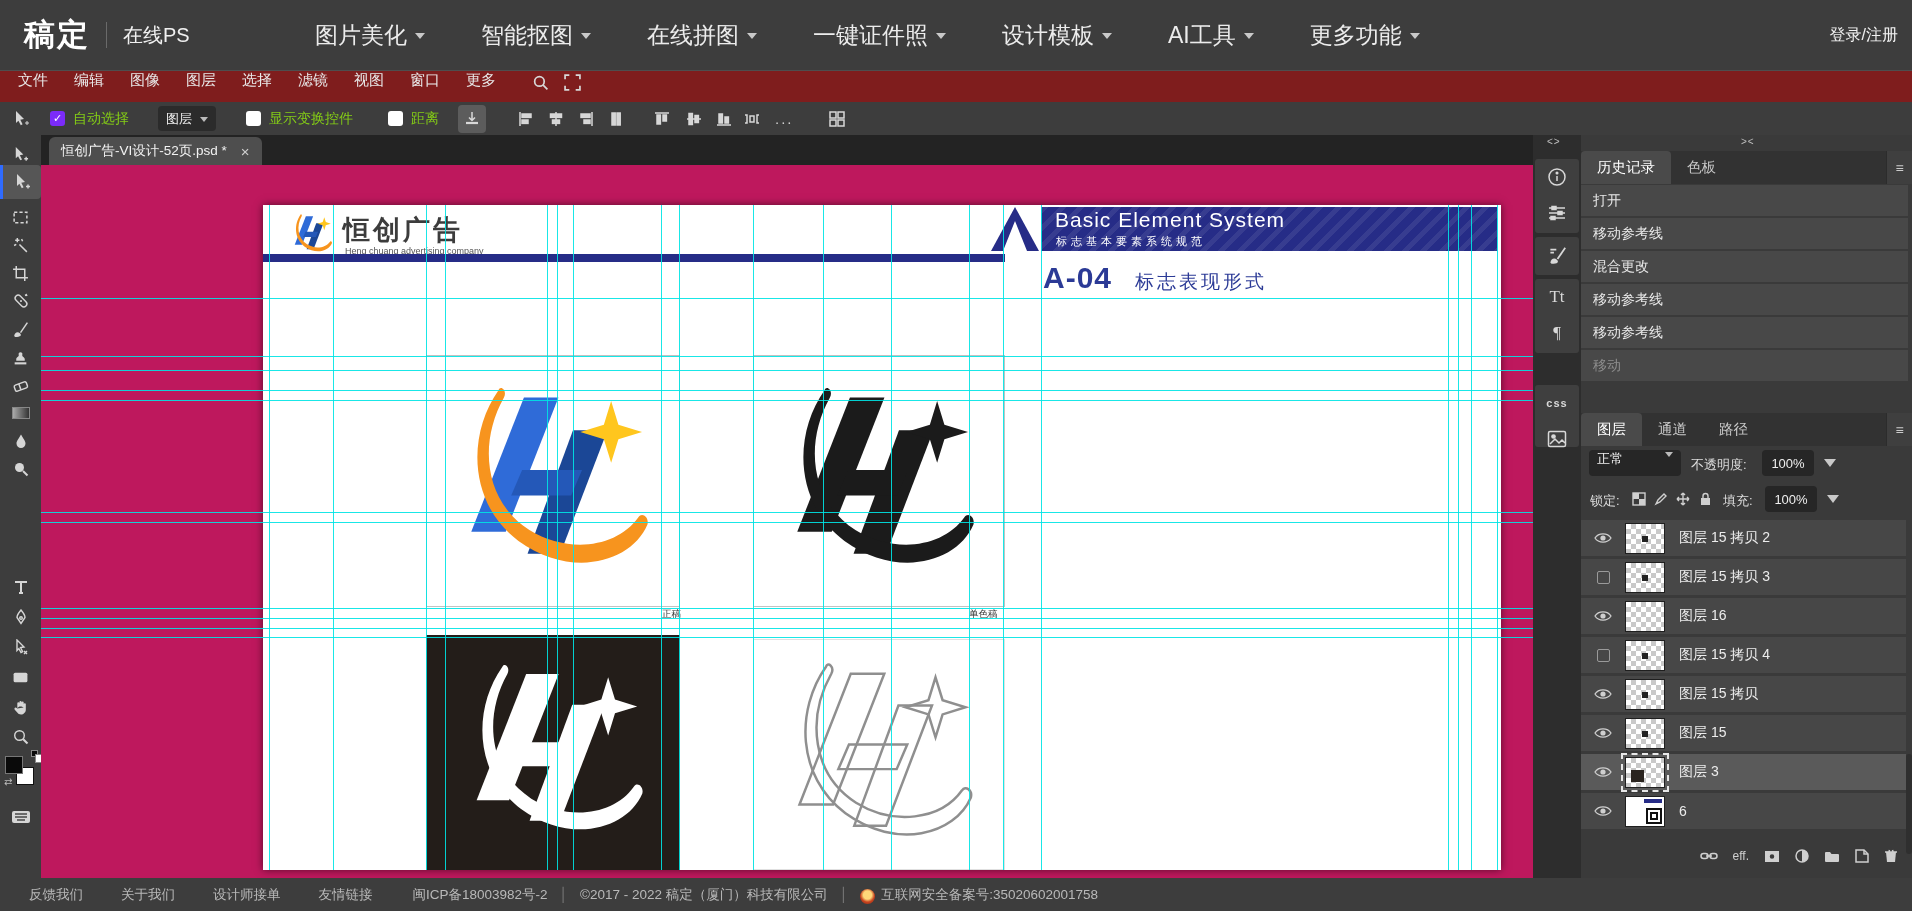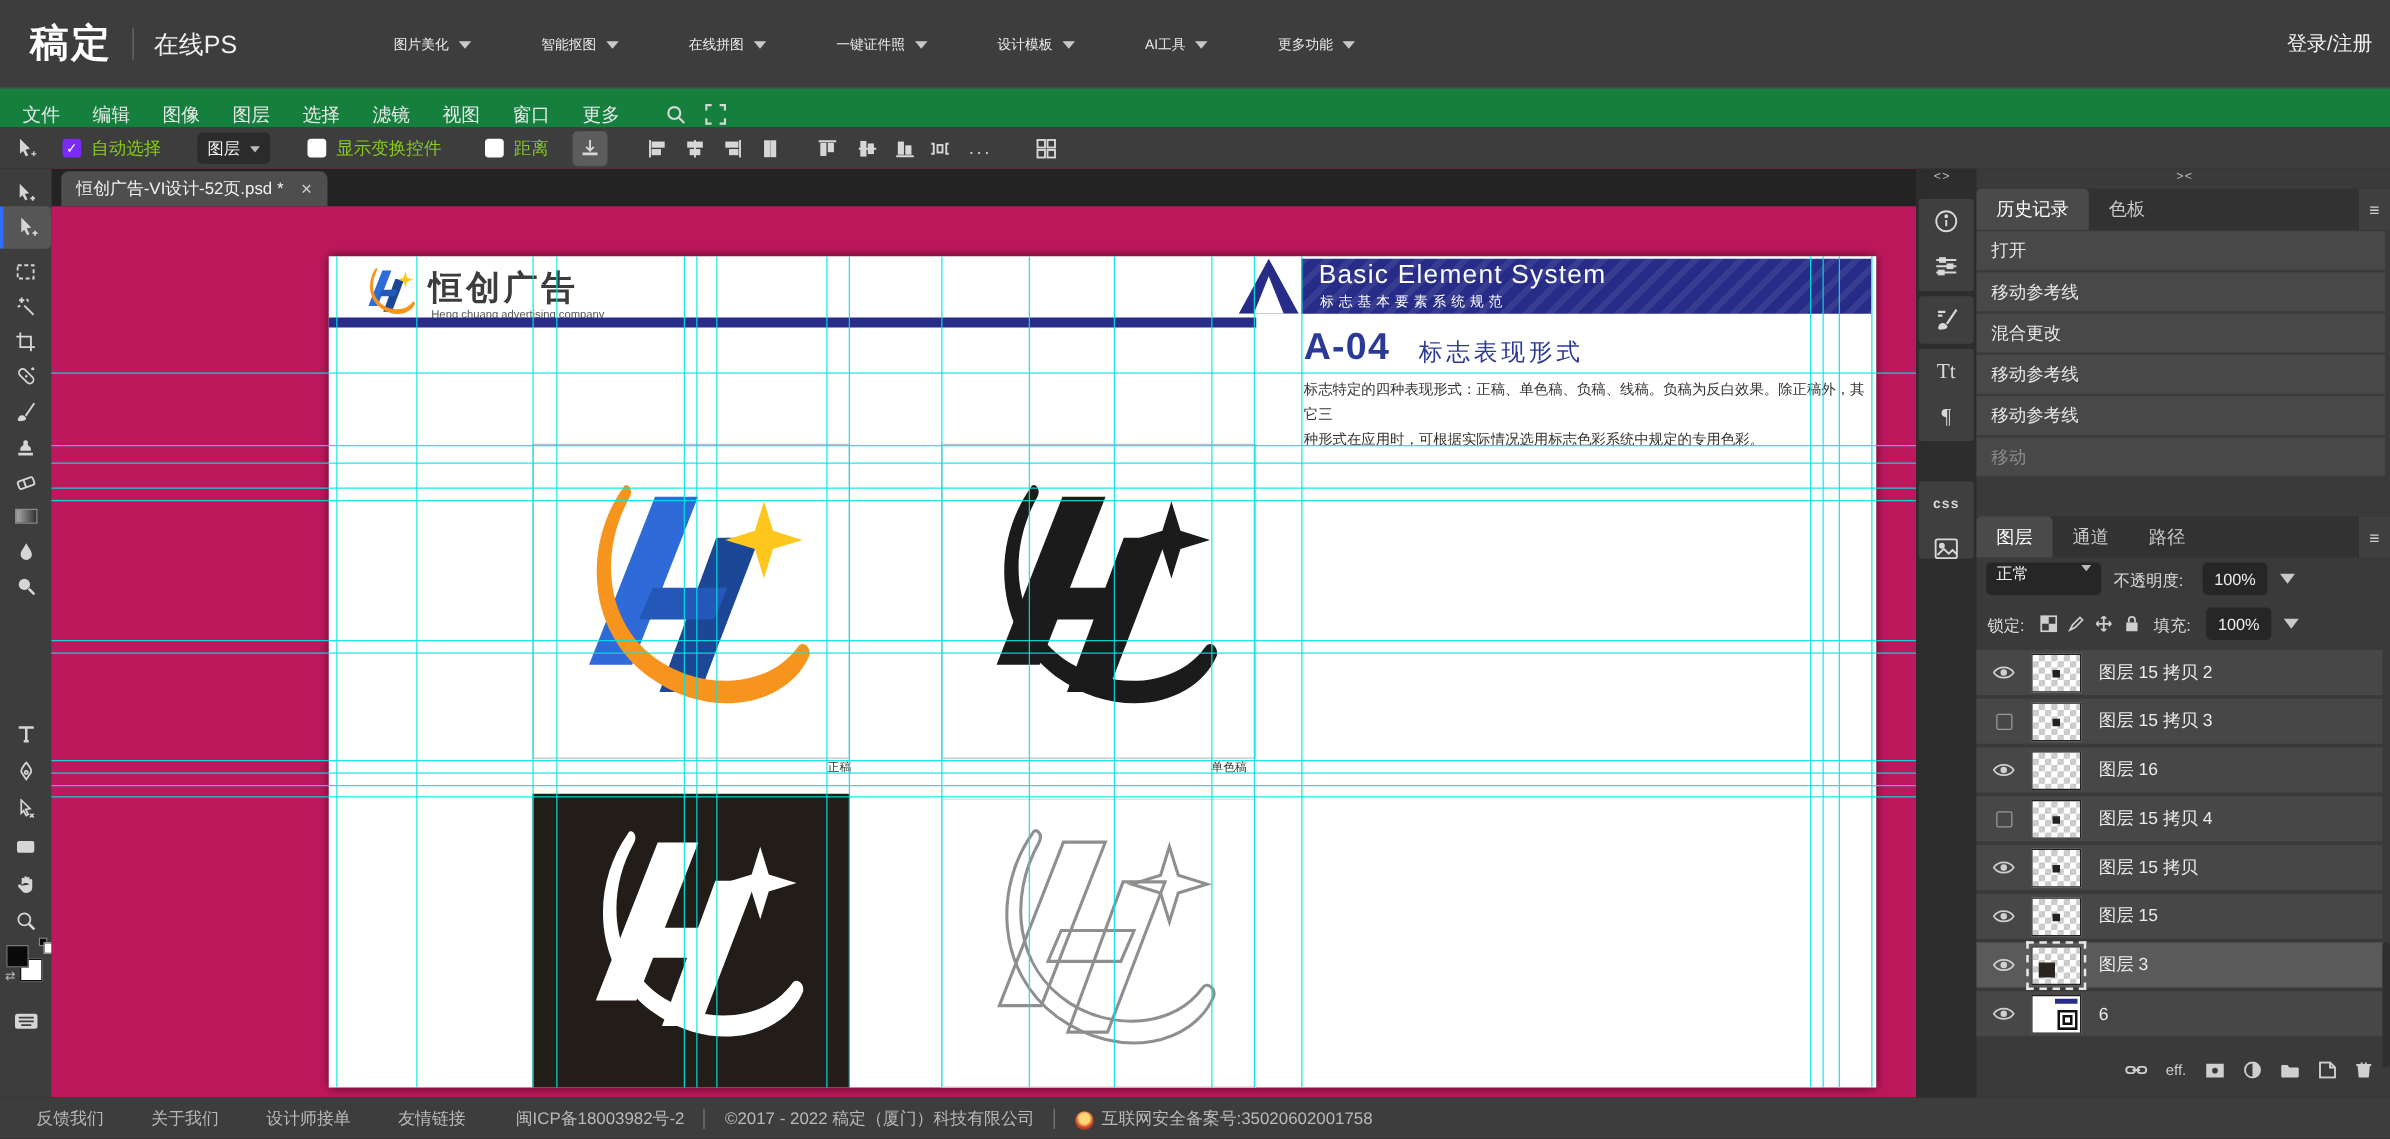--- a/index.html
+++ b/index.html
@@ -5,26 +5,26 @@
   *{margin:0;padding:0;box-sizing:border-box}
   html,body{width:1912px;height:911px;overflow:hidden}
   body{position:relative;background:#262626;font-family:"Liberation Sans","DejaVu Sans",sans-serif;color:#e6e6e6;-webkit-font-smoothing:antialiased}
 
   
   .top-header{position:absolute;top:0;left:0;right:0;height:70px;background:#3d3d3d;display:flex;align-items:center}
   .brand{font-size:31px;font-weight:bold;color:#fff;margin-left:24px;letter-spacing:2px}
   .brand-divider{width:1px;height:26px;background:#6a6a6a;margin:0 16px}
   .product{font-size:20px;color:#f0f0f0}
   .top-menus{position:absolute;left:315px;display:flex;gap:56px;align-items:center}
-  .top-menu{display:flex;align-items:center;font-size:11px;color:#ececec;cursor:pointer}
+  .top-menu{display:flex;align-items:center;font-size:23px;color:#ececec;cursor:pointer}
   .caret{width:0;height:0;border-left:5px solid transparent;border-right:5px solid transparent;border-top:6px solid #c9c9c9;margin-left:8px;margin-top:2px}
   .login{position:absolute;right:14px;font-size:16px;color:#f2f2f2;cursor:pointer}
 
   
-  .menu-row{position:absolute;top:70px;left:0;right:0;height:32px;background:#15803d;border-top:1px solid #4e4e4e;display:flex;align-items:flex-end;padding-left:15px}
+  .menu-row{position:absolute;top:70px;left:0;right:0;height:32px;background:#7f1d1d;border-top:1px solid #4e4e4e;display:flex;align-items:flex-start;padding-left:15px}
   .menu-item{font-size:15px;color:#e8e8e8;width:36px;margin-right:20px;text-align:center;cursor:pointer}
   .mr-icon{width:22px;height:22px;margin-left:10px;display:flex;align-items:center;justify-content:center;cursor:pointer}
   .mr-icon svg{stroke:#d8d8d8;fill:none;stroke-width:1.6}
 
   
   .options-row{position:absolute;top:102px;left:0;right:0;height:33px;background:#3d3d3d}
   .opt{position:absolute;top:0;height:33px;display:flex;align-items:center}
   .cb{width:15px;height:15px;border-radius:3px;background:#fff;display:inline-flex;align-items:center;justify-content:center;cursor:pointer}
   .cb.checked{background:#7b2bf9}
   .cb.checked::before{content:"✓";color:#fff;font-size:11px;font-weight:bold}
@@ -479,24 +479,20 @@
     <svg class="a-emblem" viewBox="0 0 52 46">
       <path d="M2,46 L26,2 L50,46 Z" fill="#262c87"></path>
       <path d="M26,16 L38,46 L14,46 Z" fill="#ffffff"></path>
     </svg>
     <div class="banner">
       <div class="banner-title">Basic Element System</div>
       <div class="banner-sub">标志基本要素系统规范</div>
     </div>
     <div class="code-head">A-04</div>
     <div class="code-title">标志表现形式</div>
-    <div class="desc">
-      <div>标志特定的四种表现形式：正稿、单色稿、负稿、线稿。负稿为反白效果。除正稿外，其它三</div>
-      <div>种形式在应用时，可根据实际情况选用标志色彩系统中规定的专用色彩。</div>
-    </div>
 
     <div class="logo-box box1">
       <svg class="logo-colored" width="218" height="218" viewBox="0 0 120 120">
           <use href="#logomark"></use>
         </svg>
     </div>
     <div class="logo-box box2">
       <svg class="logo-mono" width="218" height="218" viewBox="0 0 120 120">
           <use href="#logomark"></use>
         </svg>

